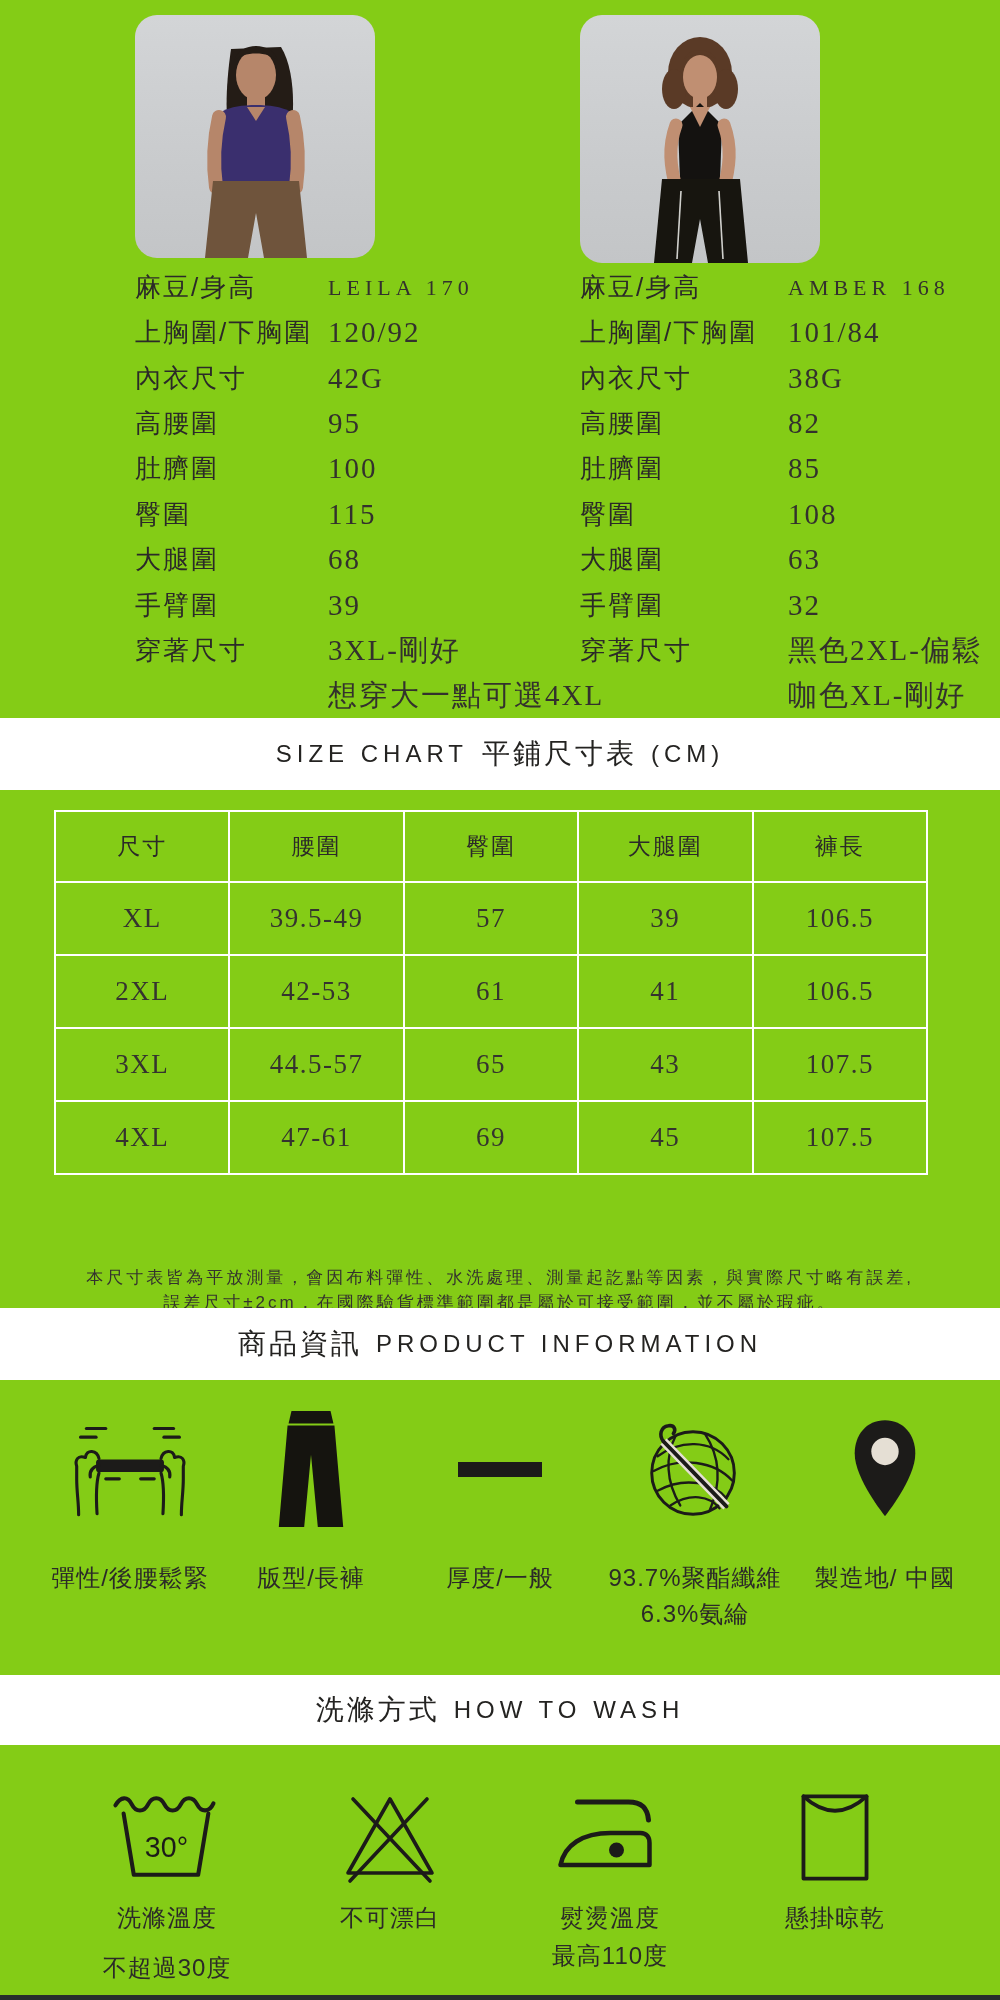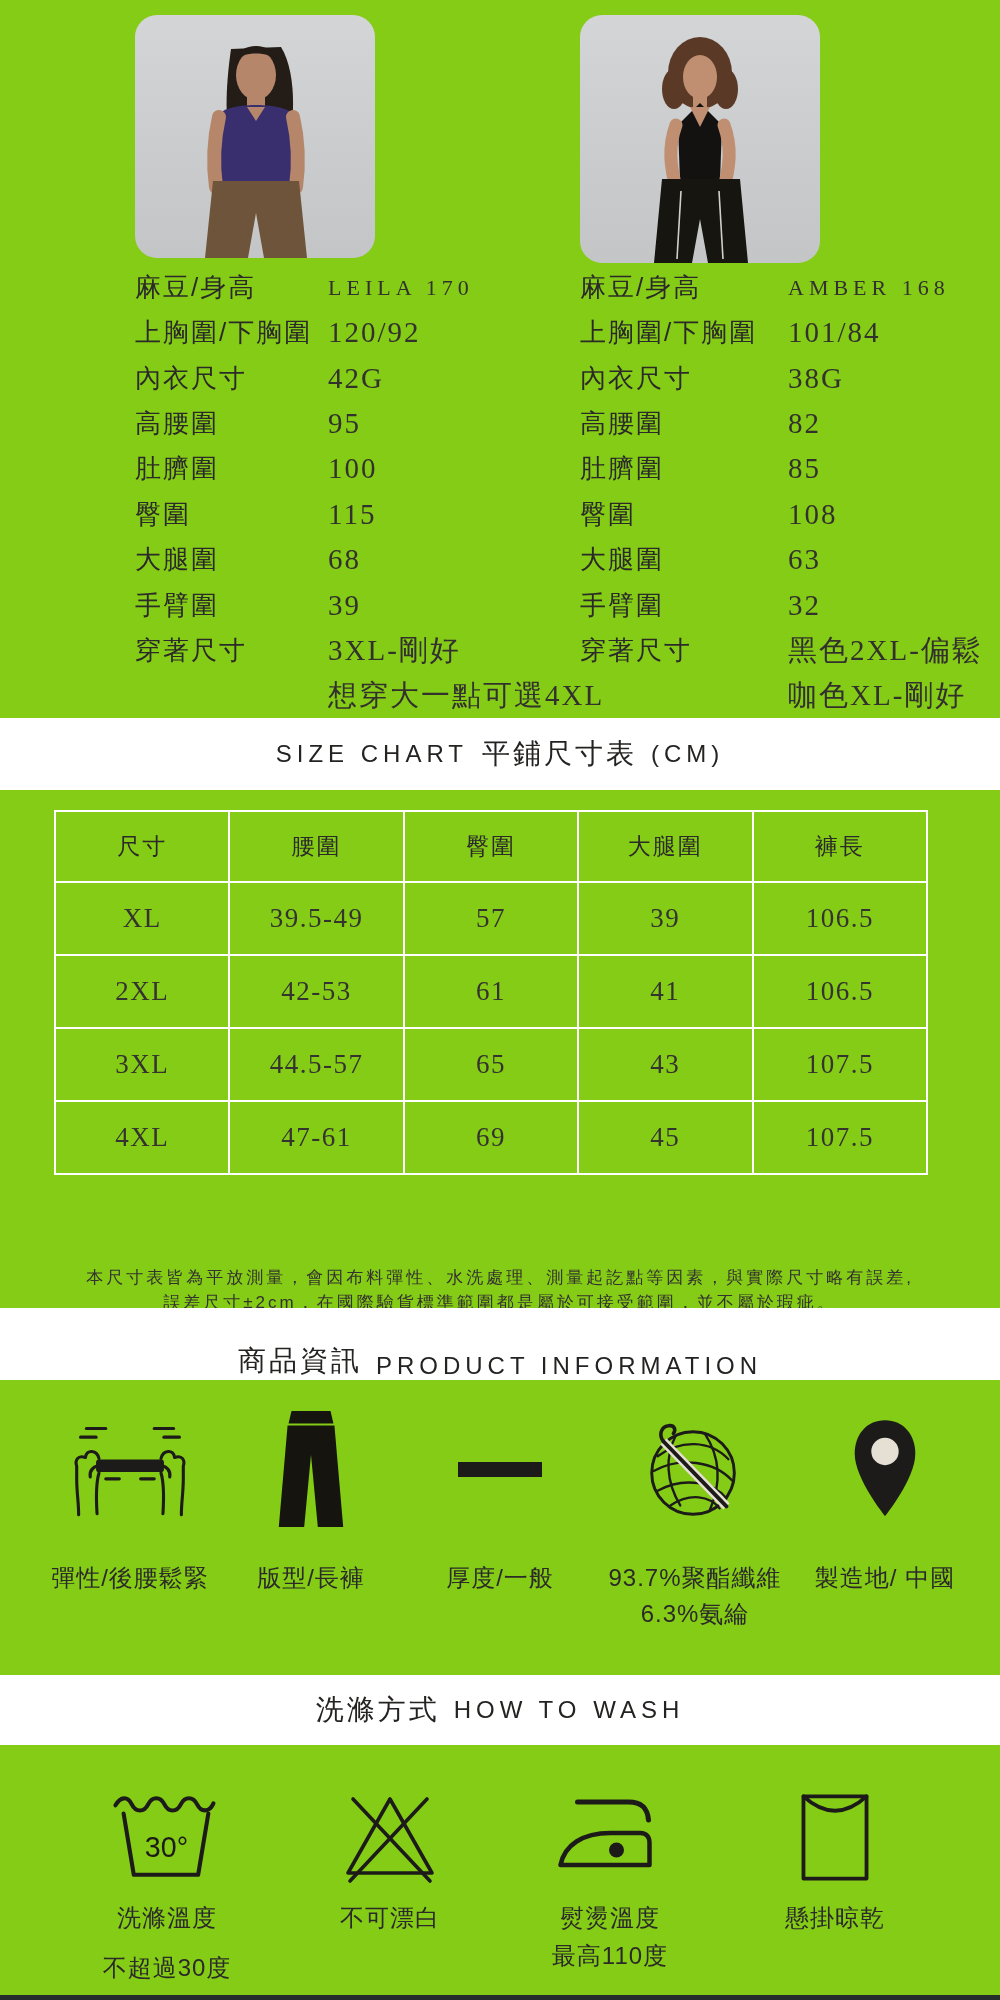--- a/index.html
+++ b/index.html
@@ -26,21 +26,21 @@
   .m-label.l{left:135px;}
   .m-val.l{left:328px;}
   .m-label.r{left:580px;}
   .m-val.r{left:788px;}
   
   .band{
     position:absolute;left:0;width:1000px;background:#ffffff;
     display:flex;align-items:center;justify-content:center;gap:14px;
   }
   #band-size{top:718px;height:72px;}
-  #band-product{top:1308px;height:72px;align-items:flex-end;}
+  #band-product{top:1308px;height:72px;}
   #band-wash{top:1675px;height:70px;text-align:right;}
   .band .en{font-size:24px;letter-spacing:5px;font-weight:400;color:#242321;}
   .band .cjk{font-size:28px;letter-spacing:3px;font-weight:500;color:#242321;}
   
   .size-table{
     position:absolute;left:54px;top:810px;width:874px;
     border-collapse:collapse;table-layout:fixed;padding-left:36px;
   }
   .size-table th,.size-table td{border:2px solid #ffffff;text-align:center;padding:0;}
   .size-table th{height:69px;font-size:23px;font-weight:500;letter-spacing:2px;color:#2b2a28;}

